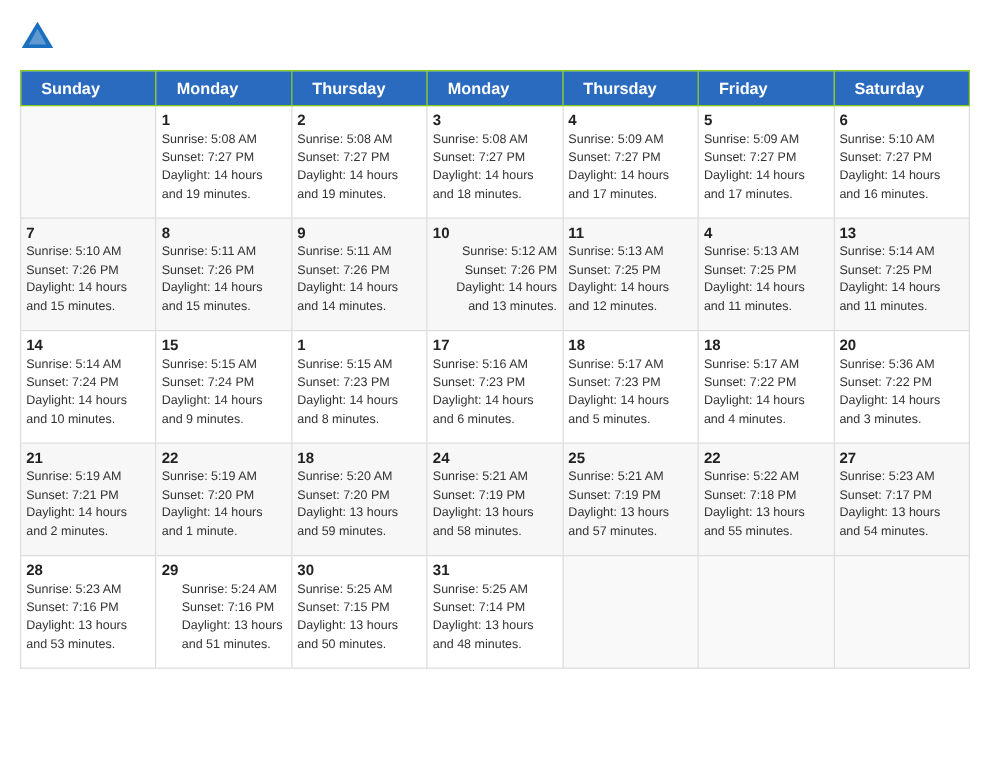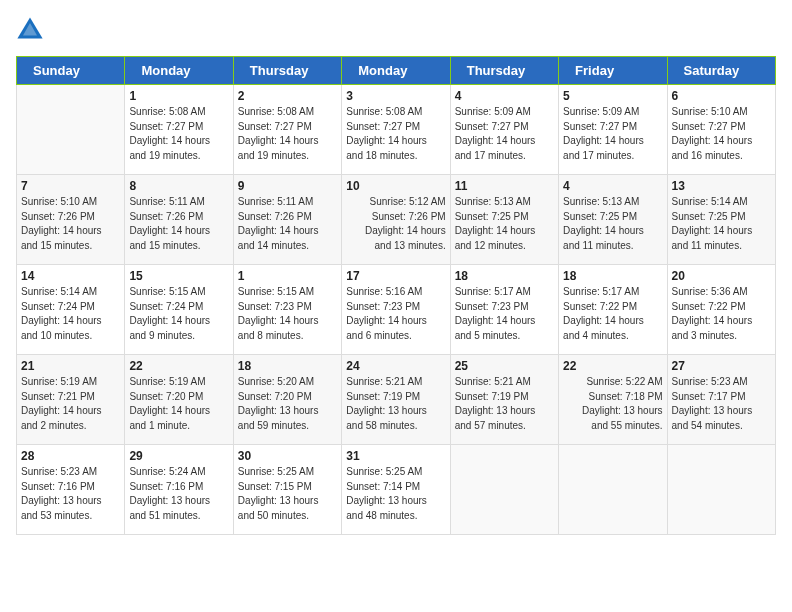--- a/index.html
+++ b/index.html
@@ -298,21 +298,21 @@
         </td>
         <td>
           <div class="day-number">25</div>
           <div class="day-info" style="white-space: pre-line;">Sunrise: 5:21 AM
 Sunset: 7:19 PM
 Daylight: 13 hours
 and 57 minutes.</div>
         </td>
         <td>
           <div class="day-number">22</div>
-          <div class="day-info" style="white-space: pre-line; text-align: right;">Sunrise: 5:22 AM
+          <div class="day-info" style="white-space: pre-line;">Sunrise: 5:22 AM
 Sunset: 7:18 PM
 Daylight: 13 hours
 and 55 minutes.</div>
         </td>
         <td>
           <div class="day-number">27</div>
           <div class="day-info" style="white-space: pre-line;">Sunrise: 5:23 AM
 Sunset: 7:17 PM
 Daylight: 13 hours
 and 54 minutes.</div>
@@ -321,21 +321,21 @@
       <tr>
         <td>
           <div class="day-number">28</div>
           <div class="day-info" style="white-space: pre-line;">Sunrise: 5:23 AM
 Sunset: 7:16 PM
 Daylight: 13 hours
 and 53 minutes.</div>
         </td>
         <td>
           <div class="day-number">29</div>
-          <div class="day-info" style="white-space: pre-line;">Sunrise: 5:24 AM
+          <div class="day-info" style="white-space: pre-line; margin-left: 16px;">Sunrise: 5:24 AM
 Sunset: 7:16 PM
 Daylight: 13 hours
 and 51 minutes.</div>
         </td>
         <td>
           <div class="day-number">30</div>
           <div class="day-info" style="white-space: pre-line;">Sunrise: 5:25 AM
 Sunset: 7:15 PM
 Daylight: 13 hours
 and 50 minutes.</div>

